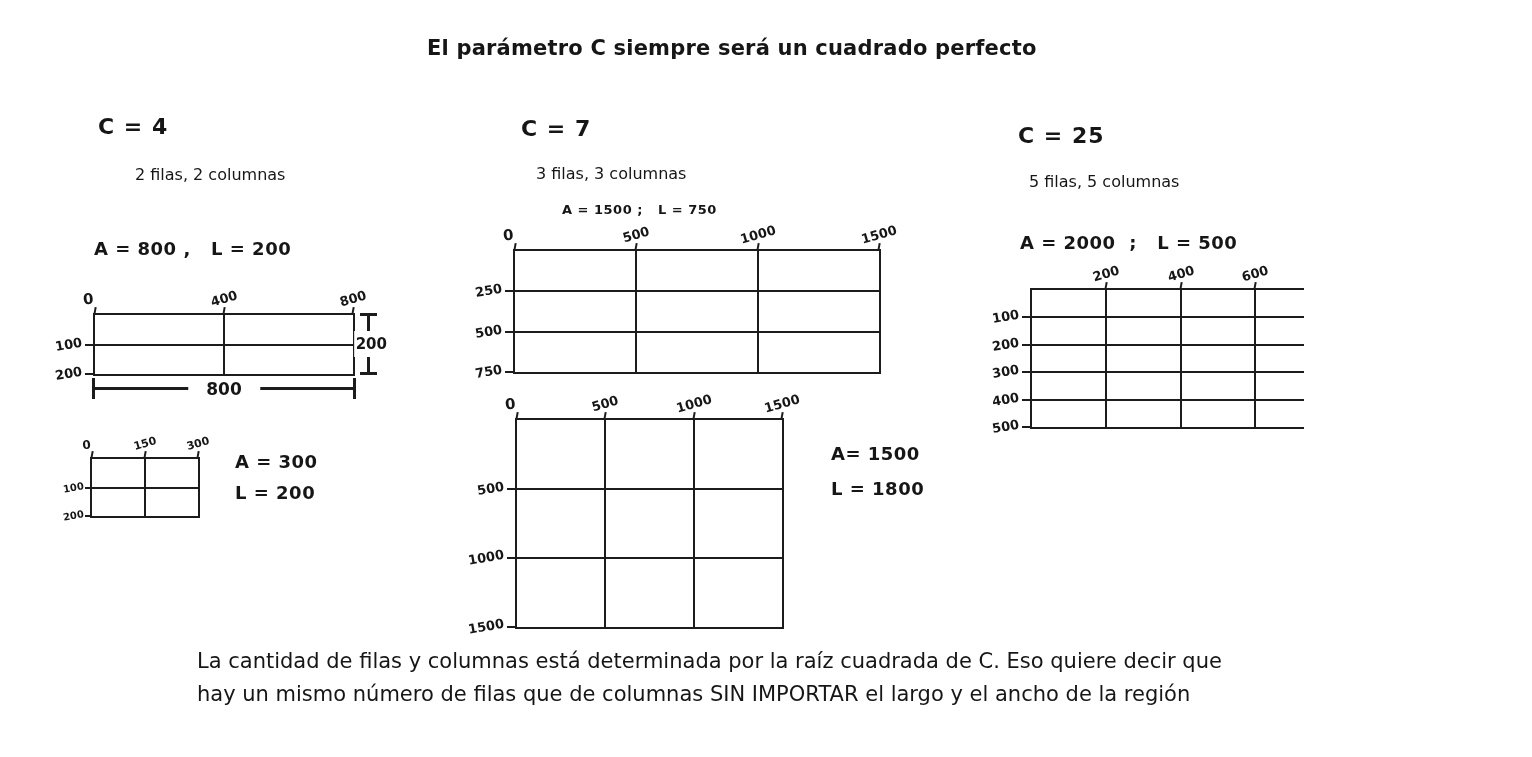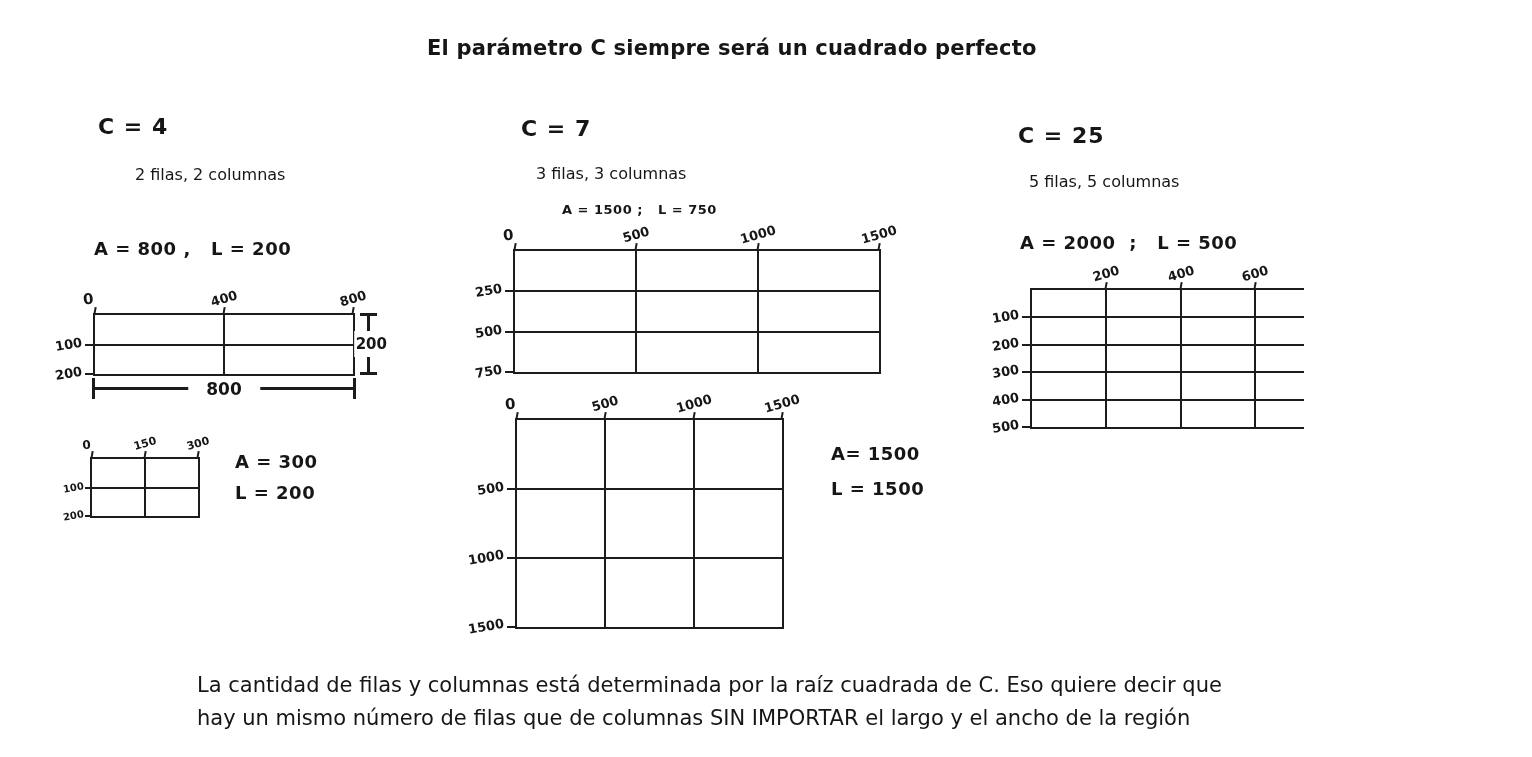--- a/index.html
+++ b/index.html
@@ -133,21 +133,21 @@
       <div class="xtick-mark" style="left: 100%;"></div>
       <div class="xtick-label" style="left: 100%;">1500</div>
       <div class="ytick-mark" style="top: 33.3%;"></div>
       <div class="ytick-label" style="top: 33.3%;">500</div>
       <div class="ytick-mark" style="top: 66.7%;"></div>
       <div class="ytick-label" style="top: 66.7%;">1000</div>
       <div class="ytick-mark" style="top: 100%;"></div>
       <div class="ytick-label" style="top: 100%;">1500</div>
     </div>
   <div class="txt h-params" style="left:831px;top:443px;">A= 1500</div>
-  <div class="txt h-params" style="left:831px;top:478px;">L = 1500</div>
+  <div class="txt h-params" style="left:831px;top:478px;">L = 1800</div>
 
   <div class="txt h-c" style="left:1018px;top:123px;">C = 25</div>
   <div class="txt h-dims" style="left:1029px;top:172px;">5 filas, 5 columnas</div>
   <div class="txt h-params" style="left:1020px;top:232px;">A = 2000  ;   L = 500</div>
 
   <div class="grid" style="left:1030px;top:288px;width:372px;height:137px;">
       <div class="vline" style="left: 20%;"></div>
       <div class="vline" style="left: 40%;"></div>
       <div class="vline" style="left: 60%;"></div>
       <div class="vline" style="left: 80%;"></div>
@@ -170,18 +170,18 @@
       <div class="ytick-mark" style="top: 40%;"></div>
       <div class="ytick-label" style="top: 40%;">200</div>
       <div class="ytick-mark" style="top: 60%;"></div>
       <div class="ytick-label" style="top: 60%;">300</div>
       <div class="ytick-mark" style="top: 80%;"></div>
       <div class="ytick-label" style="top: 80%;">400</div>
       <div class="ytick-mark" style="top: 100%;"></div>
       <div class="ytick-label" style="top: 100%;">500</div>
     </div>
 
-  <div style="position:absolute;left:197px;top:645px;margin-top:24px;">
+  <div style="position:absolute;left:197px;top:645px;">
     <div class="footer-line">La cantidad de filas y columnas está determinada por la raíz cuadrada de C. Eso quiere decir que</div>
     <div class="footer-line">hay un mismo número de filas que de columnas SIN IMPORTAR el largo y el ancho de la región</div>
   </div>
 
 </div>
 
 </body></html>

